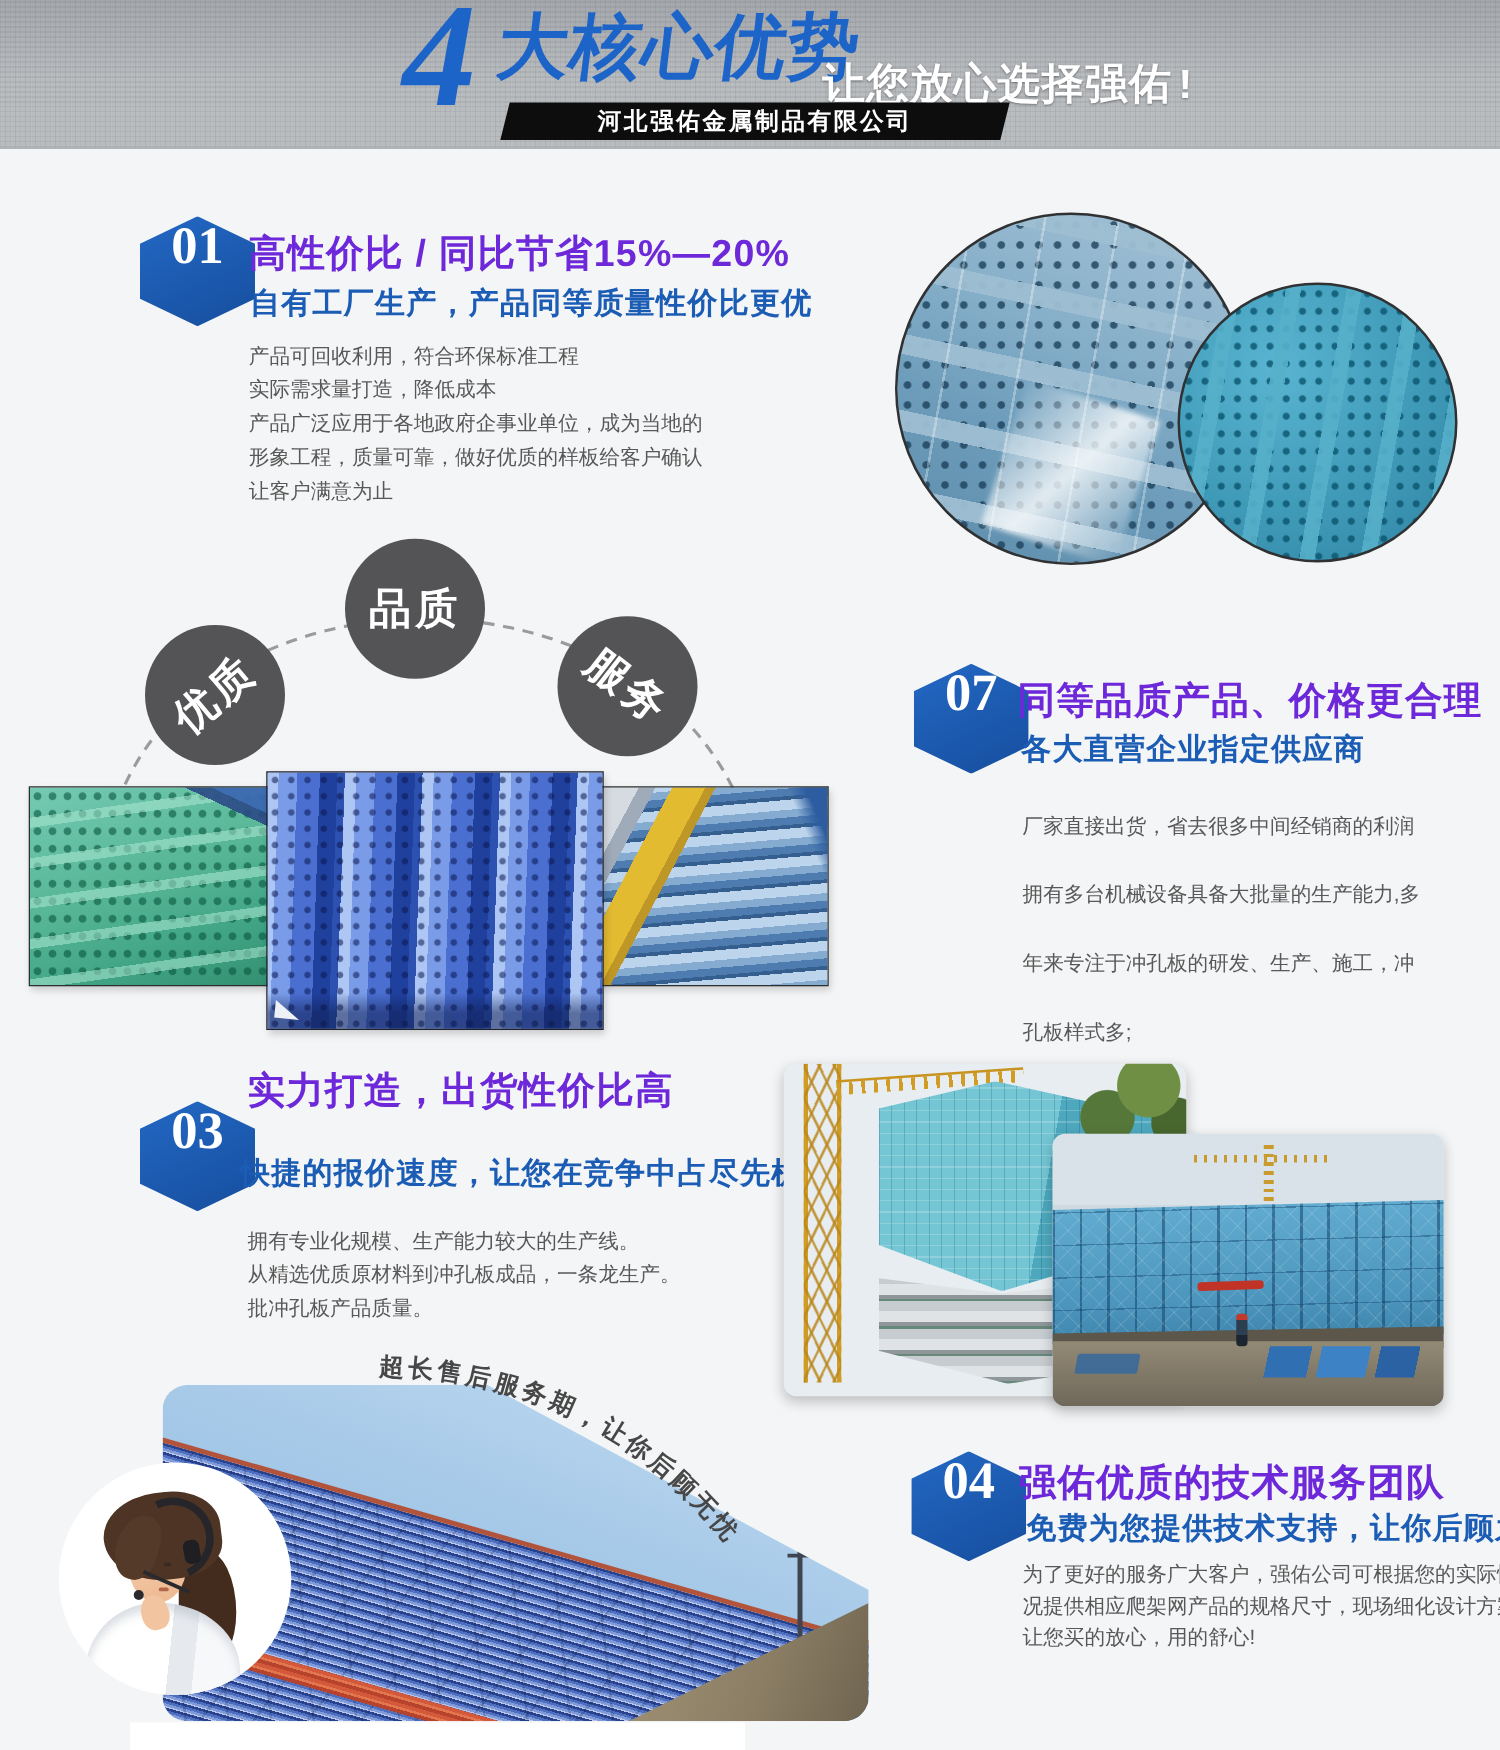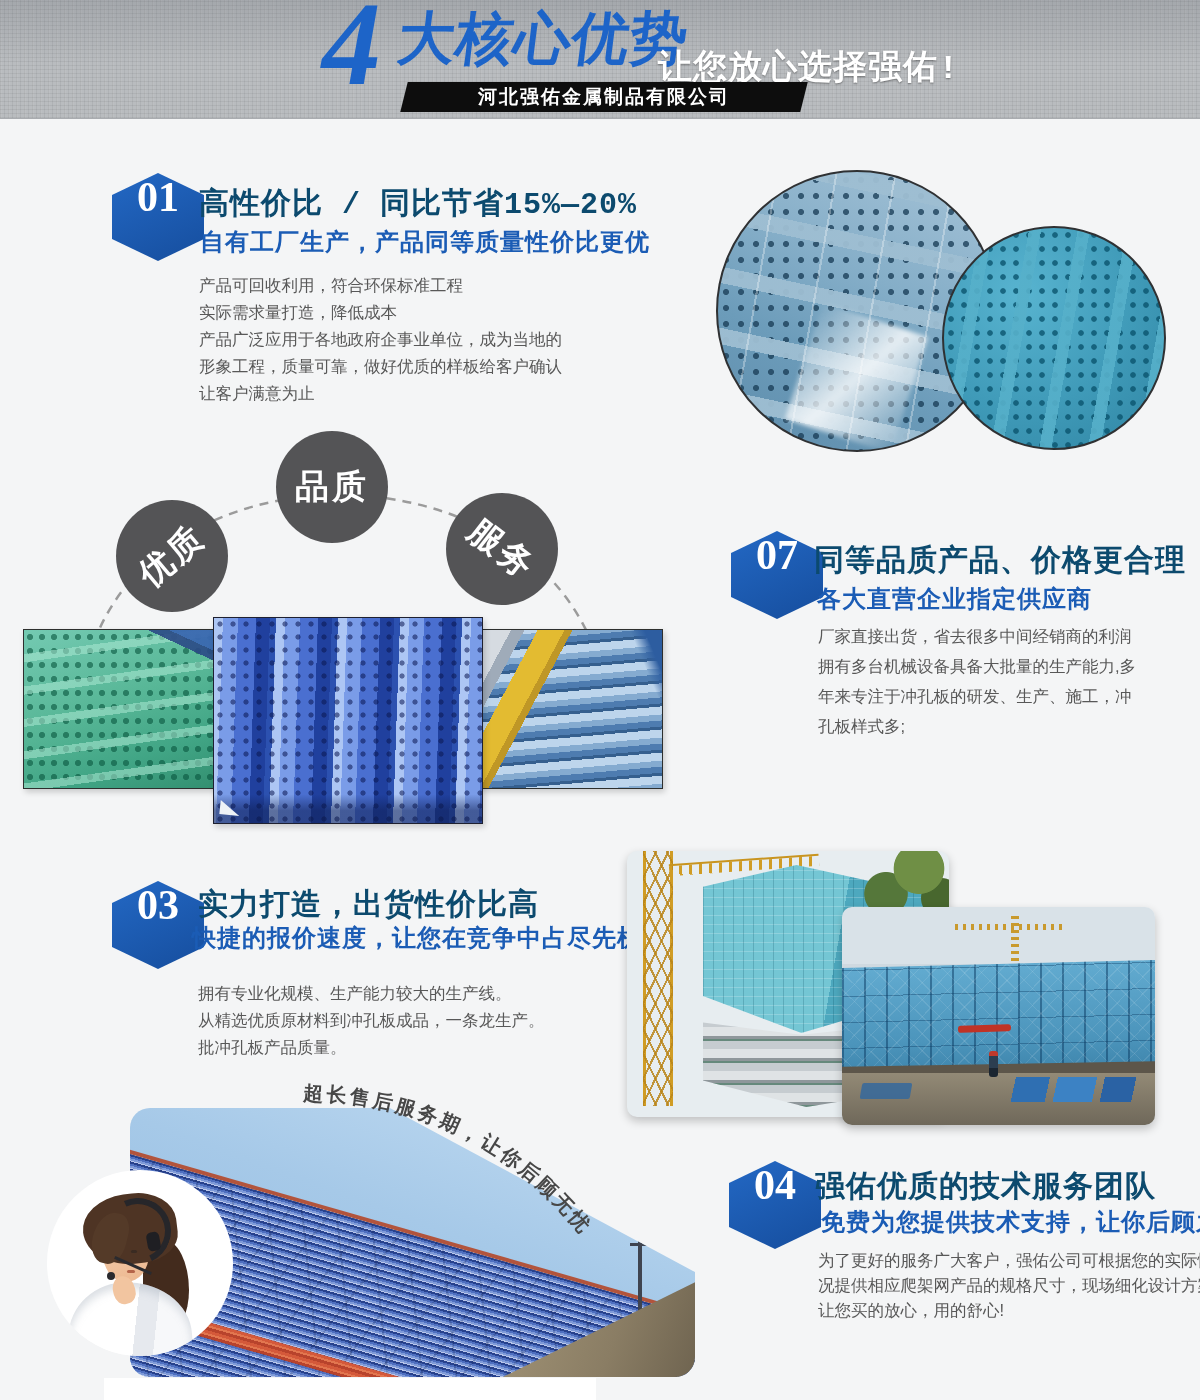--- a/index.html
+++ b/index.html
@@ -24,26 +24,26 @@
     font-size:34px;color:#ffffff;text-shadow:0 1px 2px rgba(0,0,0,.4);letter-spacing:1px;}
   .ribbon{left:404px;top:82px;width:400px;height:30px;background:#0d0d0d;
     transform:skewX(-14deg);display:flex;align-items:center;justify-content:center;}
   .ribbon span{transform:skewX(14deg);color:#fff;font-size:19px;font-weight:bold;letter-spacing:2px;}
 
   
   .hex{width:92px;height:88px;background:linear-gradient(155deg,#2368c4,#164e9e);
     clip-path:polygon(50% 0,100% 25%,100% 75%,50% 100%,0 75%,0 25%);
     display:flex;align-items:flex-start;justify-content:center;
     color:#fff;font-family:"Liberation Serif",serif;font-weight:bold;font-size:42px;}
-  .stitle{font-size:30px;font-weight:bold;color:#0c4a6e;white-space:nowrap;letter-spacing:1px;font-family:Liberation Mono, monospace;}
+  .stitle{font-size:30px;font-weight:bold;color:#6d28d9;white-space:nowrap;letter-spacing:1px;}
   .ssub{font-family:"Liberation Serif",serif;font-size:24px;font-weight:bold;color:#1b5cb5;
     white-space:nowrap;letter-spacing:1px;}
   .sbody{font-size:16.5px;color:#585858;white-space:nowrap;}
   .sbody div{height:27px;line-height:27px;}
-  .sbody.lh30 div{height:30px;line-height:30px;}
+  .sbody.lh30 div{height:30px;line-height:30px;margin-top:25px;}
   .sbody.lh25 div{height:25px;line-height:25px;}
 
   
   .tcir{width:112px;height:112px;border-radius:50%;background:#545456;
     display:flex;align-items:center;justify-content:center;color:#fff;
     font-size:34px;font-weight:bold;letter-spacing:3px;z-index:3;}
   .rotm40{transform:rotate(-40deg);display:inline-block;}
   .rotp38{transform:rotate(38deg);display:inline-block;}
 
   
@@ -260,21 +260,21 @@
     <div class="abs meshWall"></div>
     <div class="abs banner"></div>
     <div class="abs wallBase"></div>
     <div class="abs groundB"></div>
     <div class="abs worker"></div>
   </div>
 
   <div class="abs hex" style="left:112px;top:881px;">
     <span>03</span>
   </div>
-  <div class="abs stitle" style="left:198px;top:884px;">实力打造，出货性价比高</div>
+  <div class="abs stitle" style="left:198px;top:852px;">实力打造，出货性价比高</div>
   <div class="abs ssub" style="left:192px;top:922px;">快捷的报价速度，让您在竞争中占尽先机</div>
   <div class="abs sbody" style="left:198px;top:965px;margin-top:15px;">
     <div>拥有专业化规模、生产能力较大的生产线。</div>
     <div>从精选优质原材料到冲孔板成品，一条龙生产。</div>
     <div>批冲孔板产品质量。</div>
   </div>
 
   <svg class="abs" style="left:285px;top:1072px;z-index:5;" width="340" height="190">
     <defs>
         <path id="svcArc" d="M 18 28 Q 190 30 296 162"></path>

